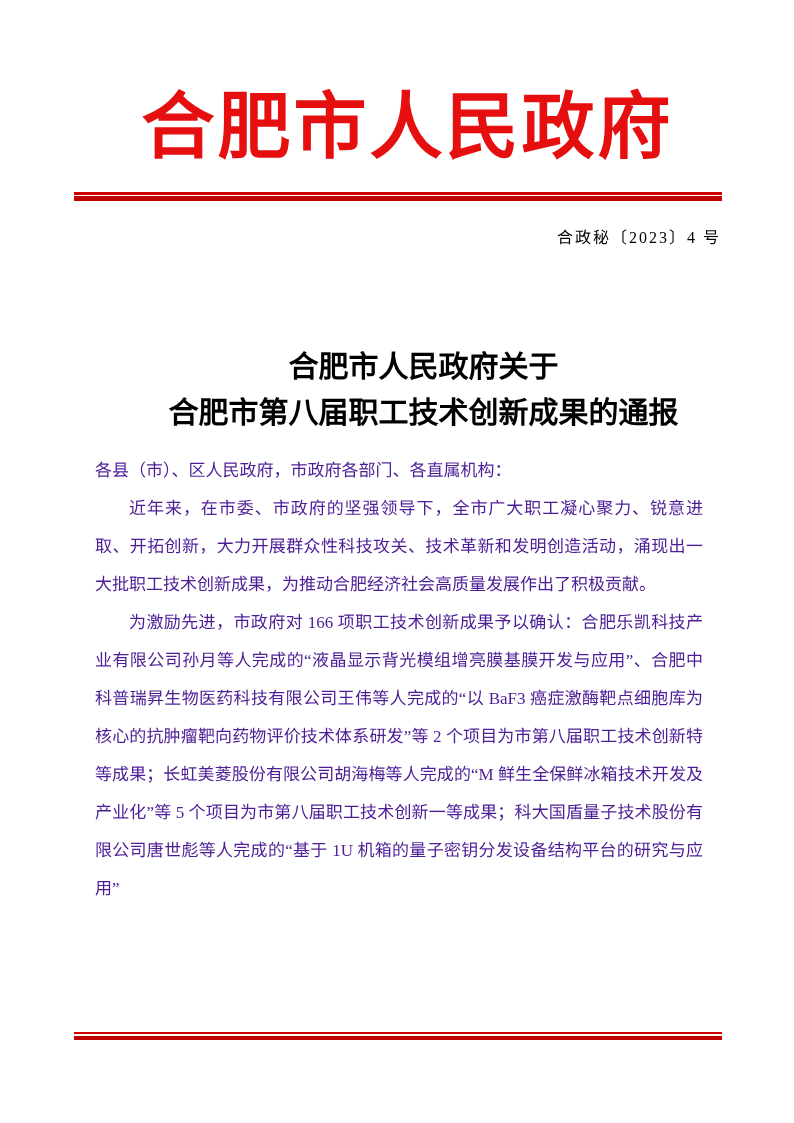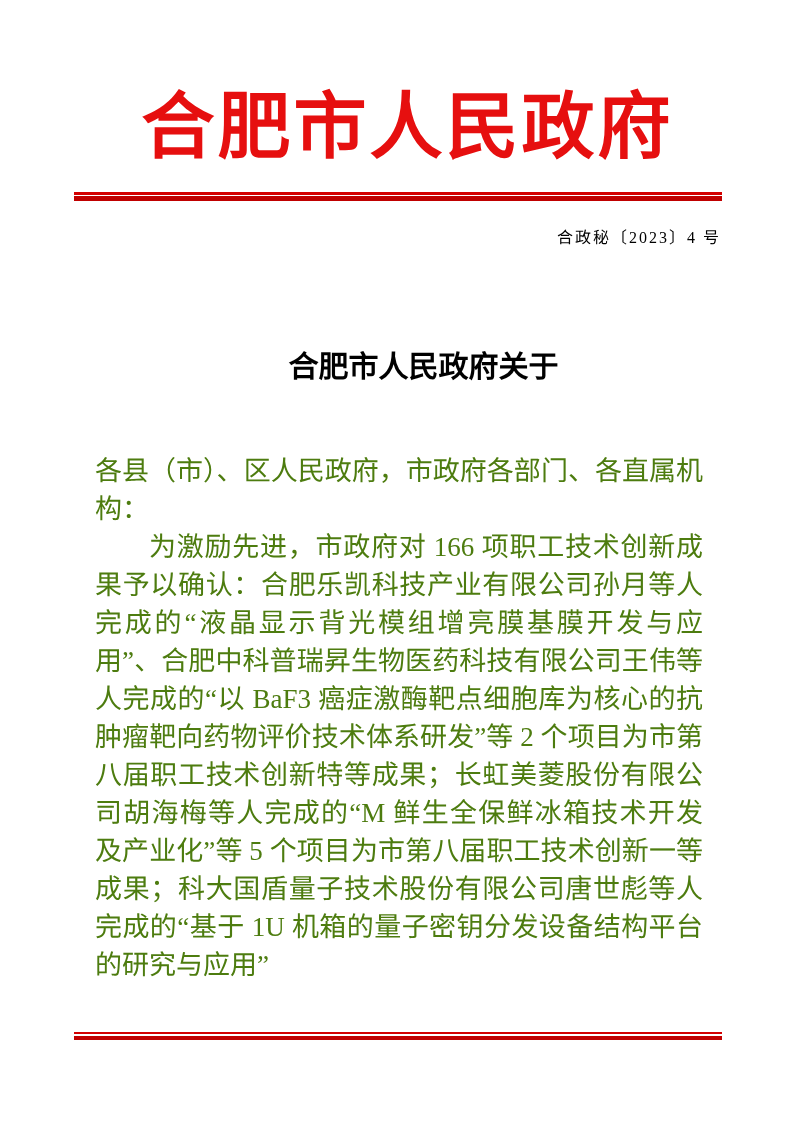--- a/index.html
+++ b/index.html
@@ -78,24 +78,24 @@
     font-weight: 700;
     line-height: 46px;
     color: #000000;
   }
   
   .doc-body {
     position: absolute;
     top: 452px;
     left: 95px;
     width: 608px;
-    font-size: 27px;
+    font-size: 17px;
     line-height: 38px;
     text-align: justify;
-    color: #4d7c0f;
+    color: #4c1d95;
   }
   .doc-body p {
     margin: 0;
   }
   .doc-body p.indent {
     text-indent: 2em;
   }
 </style>
 </head>
 <body>
@@ -103,22 +103,24 @@
 <div class="page">
 
   <h1 class="agency-name">合肥市人民政府</h1>
 
   <div class="red-rule top"></div>
 
   <div class="doc-number">合政秘〔2023〕4 号</div>
 
   <h2 class="doc-title">
     <span>合肥市人民政府关于</span><br>
+    <span>合肥市第八届职工技术创新成果的通报</span>
   </h2>
 
   <div class="doc-body">
     <p class="salutation">各县（市）、区人民政府，市政府各部门、各直属机构：</p>
+    <p class="indent">近年来，在市委、市政府的坚强领导下，全市广大职工凝心聚力、锐意进取、开拓创新，大力开展群众性科技攻关、技术革新和发明创造活动，涌现出一大批职工技术创新成果，为推动合肥经济社会高质量发展作出了积极贡献。</p>
     <p class="indent">为激励先进，市政府对 166 项职工技术创新成果予以确认：合肥乐凯科技产业有限公司孙月等人完成的“液晶显示背光模组增亮膜基膜开发与应用”、合肥中科普瑞昇生物医药科技有限公司王伟等人完成的“以 BaF3 癌症激酶靶点细胞库为核心的抗肿瘤靶向药物评价技术体系研发”等 2 个项目为市第八届职工技术创新特等成果；长虹美菱股份有限公司胡海梅等人完成的“M 鲜生全保鲜冰箱技术开发及产业化”等 5 个项目为市第八届职工技术创新一等成果；科大国盾量子技术股份有限公司唐世彪等人完成的“基于 1U 机箱的量子密钥分发设备结构平台的研究与应用”</p>
   </div>
 
   <div class="red-rule bottom"></div>
 
 </div>
 
 </body></html>

